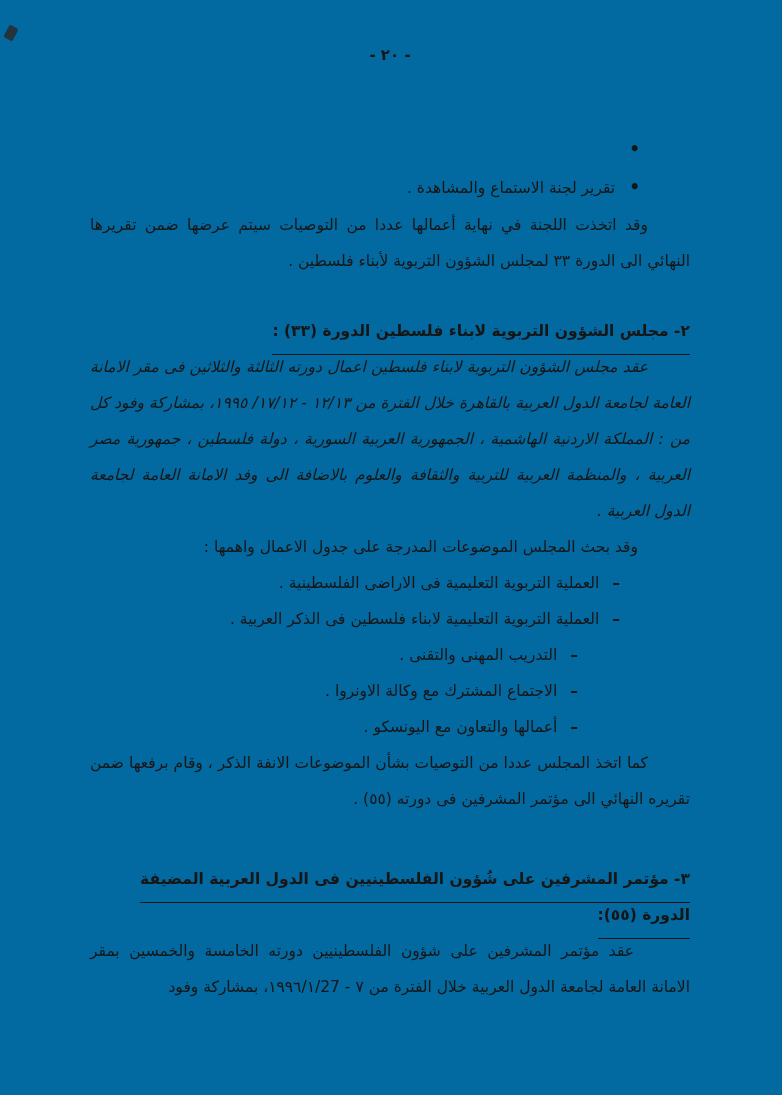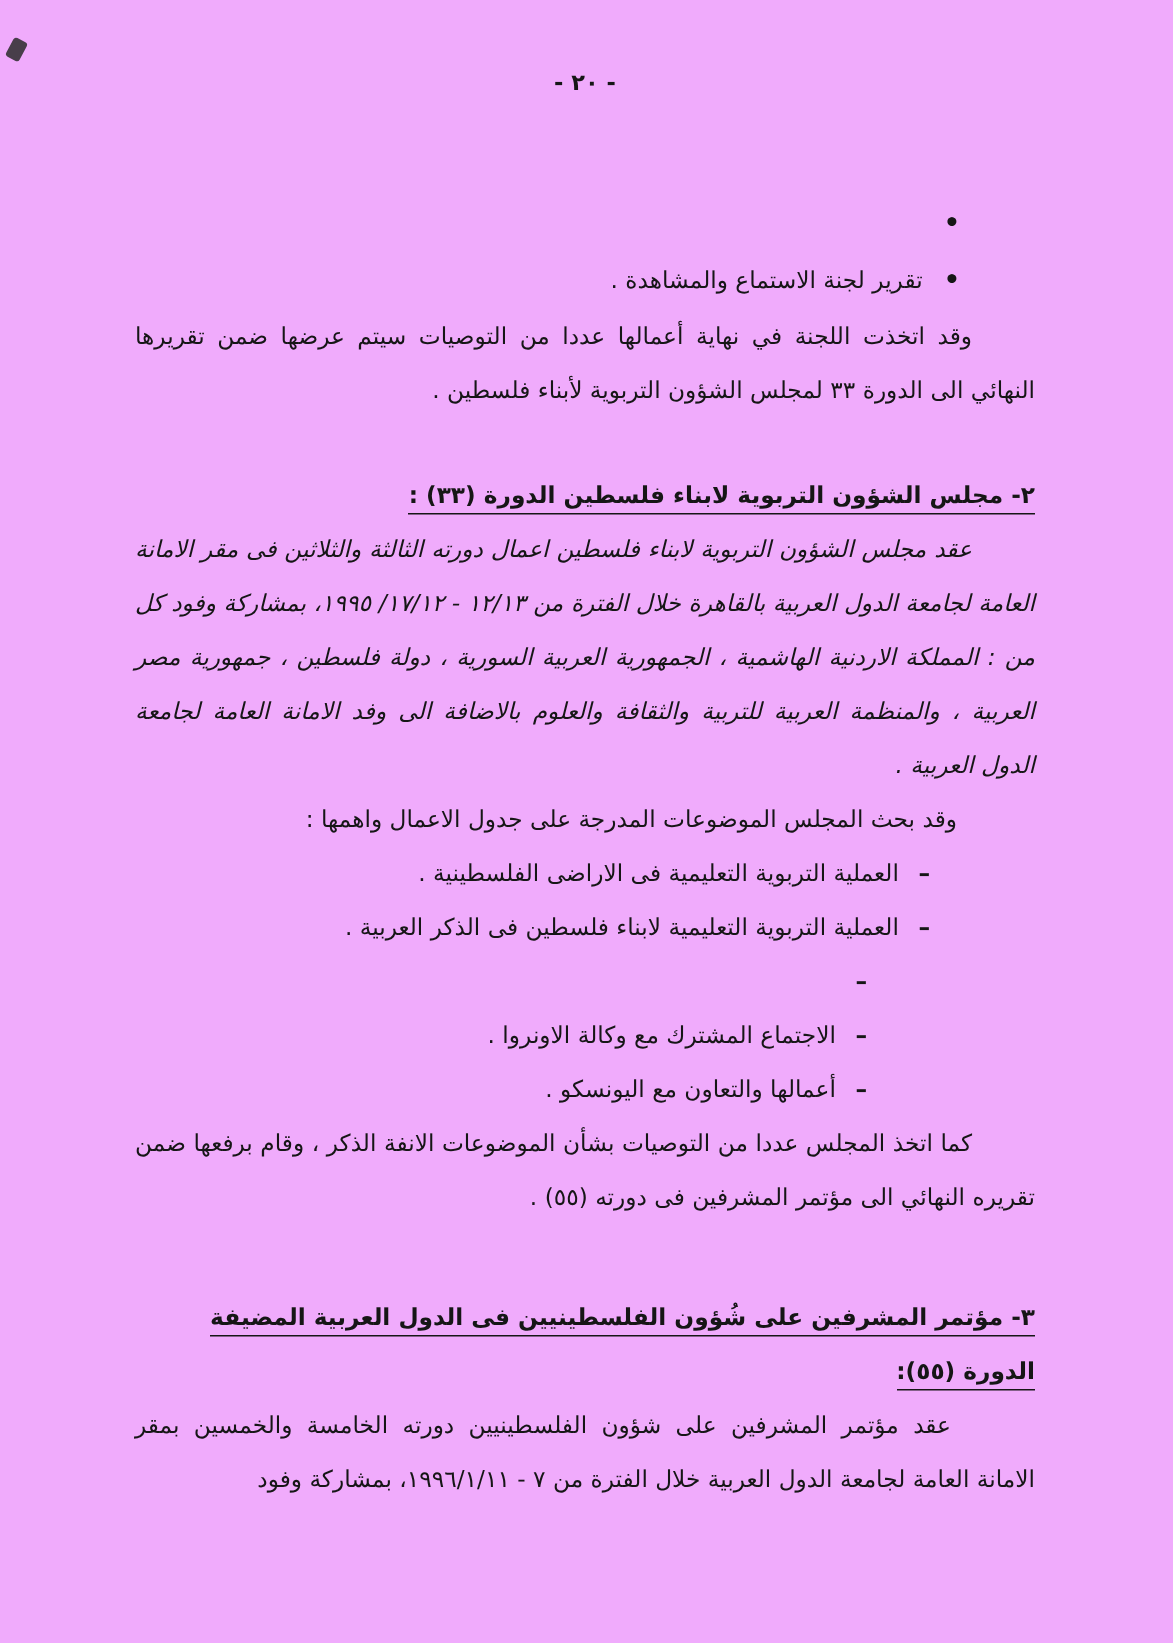--- a/index.html
+++ b/index.html
@@ -5,21 +5,21 @@
   html, body {
     margin: 0;
     padding: 0;
     background: #ffffff;
   }
   .page {
     position: relative;
     width: 782px;
     height: 1095px;
     box-sizing: border-box;
-    background: #f0abfc;
+    background: #0369a1;
     color: #161616;
     direction: rtl;
     font-family: "DejaVu Sans", sans-serif;
     font-size: 15.5px;
     padding: 46px 92px 30px 90px;
     overflow: hidden;
   }
   .scan-mark {
     position: absolute;
     top: 26px;
@@ -61,21 +61,21 @@
   .indent { text-indent: 42px; }
   .p-committee { margin-top: 26px; }
   .heading {
     margin: 34px 0 0 0;
     font-size: 15.5px;
     font-weight: 700;
     line-height: 36px;
   }
   .heading .underline {
     border-bottom: 1.5px solid #161616;
-    padding-bottom: 3px;
+    padding-bottom: 14px;
   }
   .p-council { margin-top: 22px; font-style: italic; }
   .agenda-intro { margin-top: 28px; text-indent: 52px; }
   ul.agenda-list {
     list-style: none;
     margin: 0;
     padding: 0;
   }
   ul.agenda-list li {
     line-height: 36px;
@@ -125,32 +125,33 @@
     <li class="level-1">
       <span class="dash-marker">–</span>
       <span>العملية التربوية التعليمية فى الاراضى الفلسطينية .</span>
     </li>
     <li class="level-1">
       <span class="dash-marker">–</span>
       <span>العملية التربوية التعليمية لابناء فلسطين فى الذكر العربية .</span>
     </li>
     <li class="level-2">
       <span class="dash-marker">–</span>
+      <span>التدريب المهنى والتقنى .</span>
     </li>
     <li class="level-2">
       <span class="dash-marker">–</span>
       <span>الاجتماع المشترك مع وكالة الاونروا .</span>
     </li>
     <li class="level-2">
       <span class="dash-marker">–</span>
       <span>أعمالها والتعاون مع اليونسكو .</span>
     </li>
   </ul>
 
   <p class="para indent p-closing">كما اتخذ المجلس عددا من التوصيات بشأن الموضوعات الانفة الذكر ، وقام برفعها ضمن تقريره النهائي الى مؤتمر المشرفين فى دورته (٥٥) .</p>
 
   <h2 class="heading heading-conference">
     <span class="underline">٣- مؤتمر المشرفين على شُؤون الفلسطينيين فى الدول العربية المضيفة الدورة (٥٥):</span>
   </h2>
 
-  <p class="para p-conference">عقد مؤتمر المشرفين على شؤون الفلسطينيين دورته الخامسة والخمسين بمقر الامانة العامة لجامعة الدول العربية خلال الفترة من ٧ - ١٩٩٦/١/١١، بمشاركة وفود</p>
+  <p class="para p-conference">عقد مؤتمر المشرفين على شؤون الفلسطينيين دورته الخامسة والخمسين بمقر الامانة العامة لجامعة الدول العربية خلال الفترة من ٧ - ١٩٩٦/١/27، بمشاركة وفود</p>
 
 </div>
 
 </body></html>

